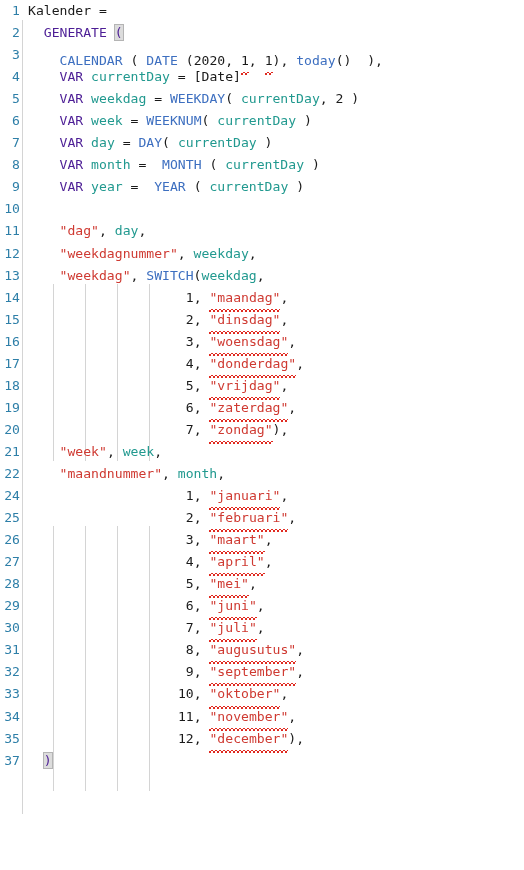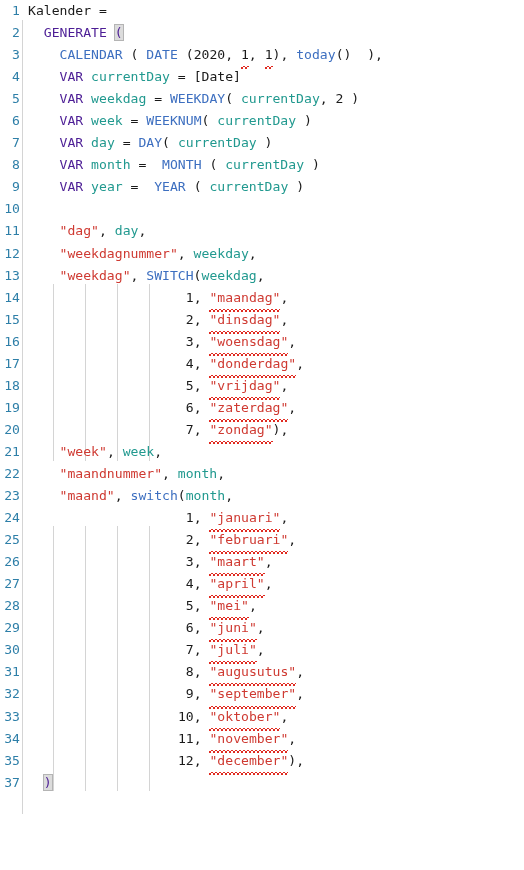--- a/index.html
+++ b/index.html
@@ -57,21 +57,21 @@
     background: #d4d4d4;
     top: 0;
     bottom: 0;
   }
 
   
   .kw   { color: #4c1d95; }          
   .fn   { color: #3d6fc0; }          
   .var  { color: #21998f; }          
   .str  { color: #cf3a32; }          
-  .num  { color: #1a1a1a; }          
+  .num  { color: #1a1a1a; margin-top: 6px; }          
   .pl   { color: #1a1a1a; }          
 
   
   .sq {
     position: relative;
     display: inline-block;
     background-image:
       radial-gradient(circle at 1px 1.6px, #e02a20 1.1px, transparent 1.2px),
       radial-gradient(circle at 3px 0.4px, #e02a20 1.1px, transparent 1.2px);
     background-size: 4px 4px;
@@ -128,21 +128,20 @@
       <div class="line"><span class="gutter">13</span><span class="code"><span class="pl"> </span><span class="pl"> </span><span class="pl"> </span><span class="pl"> </span><span class="str">"weekdag"</span><span class="pl">,</span><span class="pl"> </span><span class="fn">SWITCH</span><span class="pl">(</span><span class="var">weekdag</span><span class="pl">,</span></span></div>
       <div class="line"><span class="gutter">14</span><span class="code"><span class="pl"> </span><span class="pl"> </span><span class="pl"> </span><span class="pl"> </span><span class="pl"> </span><span class="pl"> </span><span class="pl"> </span><span class="pl"> </span><span class="pl"> </span><span class="pl"> </span><span class="pl"> </span><span class="pl"> </span><span class="pl"> </span><span class="pl"> </span><span class="pl"> </span><span class="pl"> </span><span class="pl"> </span><span class="pl"> </span><span class="pl"> </span><span class="pl"> </span><span class="num">1</span><span class="pl">,</span><span class="pl"> </span><span class="str sq">"maandag"</span><span class="pl">,</span></span></div>
       <div class="line"><span class="gutter">15</span><span class="code"><span class="pl"> </span><span class="pl"> </span><span class="pl"> </span><span class="pl"> </span><span class="pl"> </span><span class="pl"> </span><span class="pl"> </span><span class="pl"> </span><span class="pl"> </span><span class="pl"> </span><span class="pl"> </span><span class="pl"> </span><span class="pl"> </span><span class="pl"> </span><span class="pl"> </span><span class="pl"> </span><span class="pl"> </span><span class="pl"> </span><span class="pl"> </span><span class="pl"> </span><span class="num">2</span><span class="pl">,</span><span class="pl"> </span><span class="str sq">"dinsdag"</span><span class="pl">,</span></span></div>
       <div class="line"><span class="gutter">16</span><span class="code"><span class="pl"> </span><span class="pl"> </span><span class="pl"> </span><span class="pl"> </span><span class="pl"> </span><span class="pl"> </span><span class="pl"> </span><span class="pl"> </span><span class="pl"> </span><span class="pl"> </span><span class="pl"> </span><span class="pl"> </span><span class="pl"> </span><span class="pl"> </span><span class="pl"> </span><span class="pl"> </span><span class="pl"> </span><span class="pl"> </span><span class="pl"> </span><span class="pl"> </span><span class="num">3</span><span class="pl">,</span><span class="pl"> </span><span class="str sq">"woensdag"</span><span class="pl">,</span></span></div>
       <div class="line"><span class="gutter">17</span><span class="code"><span class="pl"> </span><span class="pl"> </span><span class="pl"> </span><span class="pl"> </span><span class="pl"> </span><span class="pl"> </span><span class="pl"> </span><span class="pl"> </span><span class="pl"> </span><span class="pl"> </span><span class="pl"> </span><span class="pl"> </span><span class="pl"> </span><span class="pl"> </span><span class="pl"> </span><span class="pl"> </span><span class="pl"> </span><span class="pl"> </span><span class="pl"> </span><span class="pl"> </span><span class="num">4</span><span class="pl">,</span><span class="pl"> </span><span class="str sq">"donderdag"</span><span class="pl">,</span></span></div>
       <div class="line"><span class="gutter">18</span><span class="code"><span class="pl"> </span><span class="pl"> </span><span class="pl"> </span><span class="pl"> </span><span class="pl"> </span><span class="pl"> </span><span class="pl"> </span><span class="pl"> </span><span class="pl"> </span><span class="pl"> </span><span class="pl"> </span><span class="pl"> </span><span class="pl"> </span><span class="pl"> </span><span class="pl"> </span><span class="pl"> </span><span class="pl"> </span><span class="pl"> </span><span class="pl"> </span><span class="pl"> </span><span class="num">5</span><span class="pl">,</span><span class="pl"> </span><span class="str sq">"vrijdag"</span><span class="pl">,</span></span></div>
       <div class="line"><span class="gutter">19</span><span class="code"><span class="pl"> </span><span class="pl"> </span><span class="pl"> </span><span class="pl"> </span><span class="pl"> </span><span class="pl"> </span><span class="pl"> </span><span class="pl"> </span><span class="pl"> </span><span class="pl"> </span><span class="pl"> </span><span class="pl"> </span><span class="pl"> </span><span class="pl"> </span><span class="pl"> </span><span class="pl"> </span><span class="pl"> </span><span class="pl"> </span><span class="pl"> </span><span class="pl"> </span><span class="num">6</span><span class="pl">,</span><span class="pl"> </span><span class="str sq">"zaterdag"</span><span class="pl">,</span></span></div>
       <div class="line"><span class="gutter">20</span><span class="code"><span class="pl"> </span><span class="pl"> </span><span class="pl"> </span><span class="pl"> </span><span class="pl"> </span><span class="pl"> </span><span class="pl"> </span><span class="pl"> </span><span class="pl"> </span><span class="pl"> </span><span class="pl"> </span><span class="pl"> </span><span class="pl"> </span><span class="pl"> </span><span class="pl"> </span><span class="pl"> </span><span class="pl"> </span><span class="pl"> </span><span class="pl"> </span><span class="pl"> </span><span class="num">7</span><span class="pl">,</span><span class="pl"> </span><span class="str sq">"zondag"</span><span class="pl">)</span><span class="pl">,</span></span></div>
       <div class="line"><span class="gutter">21</span><span class="code"><span class="pl"> </span><span class="pl"> </span><span class="pl"> </span><span class="pl"> </span><span class="str">"week"</span><span class="pl">,</span><span class="pl"> </span><span class="var">week</span><span class="pl">,</span></span></div>
       <div class="line"><span class="gutter">22</span><span class="code"><span class="pl"> </span><span class="pl"> </span><span class="pl"> </span><span class="pl"> </span><span class="str">"maandnummer"</span><span class="pl">,</span><span class="pl"> </span><span class="var">month</span><span class="pl">,</span></span></div>
-      <div class="line"><span class="gutter">23</span><span class="code"><span class="pl"> </span><span class="pl"> </span><span class="pl"> </span><span class="pl"> </span><span class="str">"maand"</span><span class="pl">,</span><span class="pl"> </span><span class="fn">switch</span><span class="pl">(</span><span class="var">month</span><span class="pl">,</span></span></div>
       <div class="line"><span class="gutter">24</span><span class="code"><span class="pl"> </span><span class="pl"> </span><span class="pl"> </span><span class="pl"> </span><span class="pl"> </span><span class="pl"> </span><span class="pl"> </span><span class="pl"> </span><span class="pl"> </span><span class="pl"> </span><span class="pl"> </span><span class="pl"> </span><span class="pl"> </span><span class="pl"> </span><span class="pl"> </span><span class="pl"> </span><span class="pl"> </span><span class="pl"> </span><span class="pl"> </span><span class="pl"> </span><span class="num">1</span><span class="pl">,</span><span class="pl"> </span><span class="str sq">"januari"</span><span class="pl">,</span></span></div>
       <div class="line"><span class="gutter">25</span><span class="code"><span class="pl"> </span><span class="pl"> </span><span class="pl"> </span><span class="pl"> </span><span class="pl"> </span><span class="pl"> </span><span class="pl"> </span><span class="pl"> </span><span class="pl"> </span><span class="pl"> </span><span class="pl"> </span><span class="pl"> </span><span class="pl"> </span><span class="pl"> </span><span class="pl"> </span><span class="pl"> </span><span class="pl"> </span><span class="pl"> </span><span class="pl"> </span><span class="pl"> </span><span class="num">2</span><span class="pl">,</span><span class="pl"> </span><span class="str sq">"februari"</span><span class="pl">,</span></span></div>
       <div class="line"><span class="gutter">26</span><span class="code"><span class="pl"> </span><span class="pl"> </span><span class="pl"> </span><span class="pl"> </span><span class="pl"> </span><span class="pl"> </span><span class="pl"> </span><span class="pl"> </span><span class="pl"> </span><span class="pl"> </span><span class="pl"> </span><span class="pl"> </span><span class="pl"> </span><span class="pl"> </span><span class="pl"> </span><span class="pl"> </span><span class="pl"> </span><span class="pl"> </span><span class="pl"> </span><span class="pl"> </span><span class="num">3</span><span class="pl">,</span><span class="pl"> </span><span class="str sq">"maart"</span><span class="pl">,</span></span></div>
       <div class="line"><span class="gutter">27</span><span class="code"><span class="pl"> </span><span class="pl"> </span><span class="pl"> </span><span class="pl"> </span><span class="pl"> </span><span class="pl"> </span><span class="pl"> </span><span class="pl"> </span><span class="pl"> </span><span class="pl"> </span><span class="pl"> </span><span class="pl"> </span><span class="pl"> </span><span class="pl"> </span><span class="pl"> </span><span class="pl"> </span><span class="pl"> </span><span class="pl"> </span><span class="pl"> </span><span class="pl"> </span><span class="num">4</span><span class="pl">,</span><span class="pl"> </span><span class="str sq">"april"</span><span class="pl">,</span></span></div>
       <div class="line"><span class="gutter">28</span><span class="code"><span class="pl"> </span><span class="pl"> </span><span class="pl"> </span><span class="pl"> </span><span class="pl"> </span><span class="pl"> </span><span class="pl"> </span><span class="pl"> </span><span class="pl"> </span><span class="pl"> </span><span class="pl"> </span><span class="pl"> </span><span class="pl"> </span><span class="pl"> </span><span class="pl"> </span><span class="pl"> </span><span class="pl"> </span><span class="pl"> </span><span class="pl"> </span><span class="pl"> </span><span class="num">5</span><span class="pl">,</span><span class="pl"> </span><span class="str sq">"mei"</span><span class="pl">,</span></span></div>
       <div class="line"><span class="gutter">29</span><span class="code"><span class="pl"> </span><span class="pl"> </span><span class="pl"> </span><span class="pl"> </span><span class="pl"> </span><span class="pl"> </span><span class="pl"> </span><span class="pl"> </span><span class="pl"> </span><span class="pl"> </span><span class="pl"> </span><span class="pl"> </span><span class="pl"> </span><span class="pl"> </span><span class="pl"> </span><span class="pl"> </span><span class="pl"> </span><span class="pl"> </span><span class="pl"> </span><span class="pl"> </span><span class="num">6</span><span class="pl">,</span><span class="pl"> </span><span class="str sq">"juni"</span><span class="pl">,</span></span></div>
       <div class="line"><span class="gutter">30</span><span class="code"><span class="pl"> </span><span class="pl"> </span><span class="pl"> </span><span class="pl"> </span><span class="pl"> </span><span class="pl"> </span><span class="pl"> </span><span class="pl"> </span><span class="pl"> </span><span class="pl"> </span><span class="pl"> </span><span class="pl"> </span><span class="pl"> </span><span class="pl"> </span><span class="pl"> </span><span class="pl"> </span><span class="pl"> </span><span class="pl"> </span><span class="pl"> </span><span class="pl"> </span><span class="num">7</span><span class="pl">,</span><span class="pl"> </span><span class="str sq">"juli"</span><span class="pl">,</span></span></div>
       <div class="line"><span class="gutter">31</span><span class="code"><span class="pl"> </span><span class="pl"> </span><span class="pl"> </span><span class="pl"> </span><span class="pl"> </span><span class="pl"> </span><span class="pl"> </span><span class="pl"> </span><span class="pl"> </span><span class="pl"> </span><span class="pl"> </span><span class="pl"> </span><span class="pl"> </span><span class="pl"> </span><span class="pl"> </span><span class="pl"> </span><span class="pl"> </span><span class="pl"> </span><span class="pl"> </span><span class="pl"> </span><span class="num">8</span><span class="pl">,</span><span class="pl"> </span><span class="str sq">"augusutus"</span><span class="pl">,</span></span></div>
       <div class="line"><span class="gutter">32</span><span class="code"><span class="pl"> </span><span class="pl"> </span><span class="pl"> </span><span class="pl"> </span><span class="pl"> </span><span class="pl"> </span><span class="pl"> </span><span class="pl"> </span><span class="pl"> </span><span class="pl"> </span><span class="pl"> </span><span class="pl"> </span><span class="pl"> </span><span class="pl"> </span><span class="pl"> </span><span class="pl"> </span><span class="pl"> </span><span class="pl"> </span><span class="pl"> </span><span class="pl"> </span><span class="num">9</span><span class="pl">,</span><span class="pl"> </span><span class="str sq">"september"</span><span class="pl">,</span></span></div>
       <div class="line"><span class="gutter">33</span><span class="code"><span class="pl"> </span><span class="pl"> </span><span class="pl"> </span><span class="pl"> </span><span class="pl"> </span><span class="pl"> </span><span class="pl"> </span><span class="pl"> </span><span class="pl"> </span><span class="pl"> </span><span class="pl"> </span><span class="pl"> </span><span class="pl"> </span><span class="pl"> </span><span class="pl"> </span><span class="pl"> </span><span class="pl"> </span><span class="pl"> </span><span class="pl"> </span><span class="num">10</span><span class="pl">,</span><span class="pl"> </span><span class="str sq">"oktober"</span><span class="pl">,</span></span></div>

